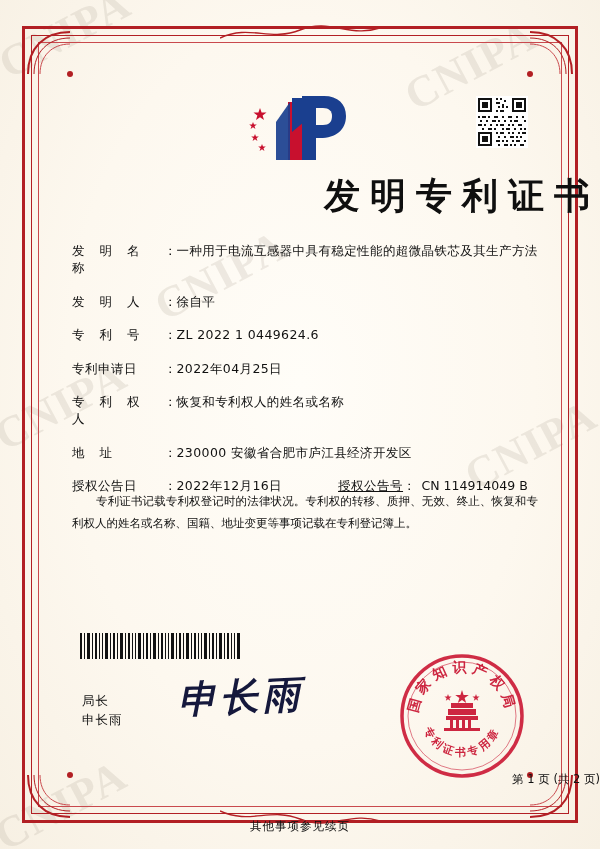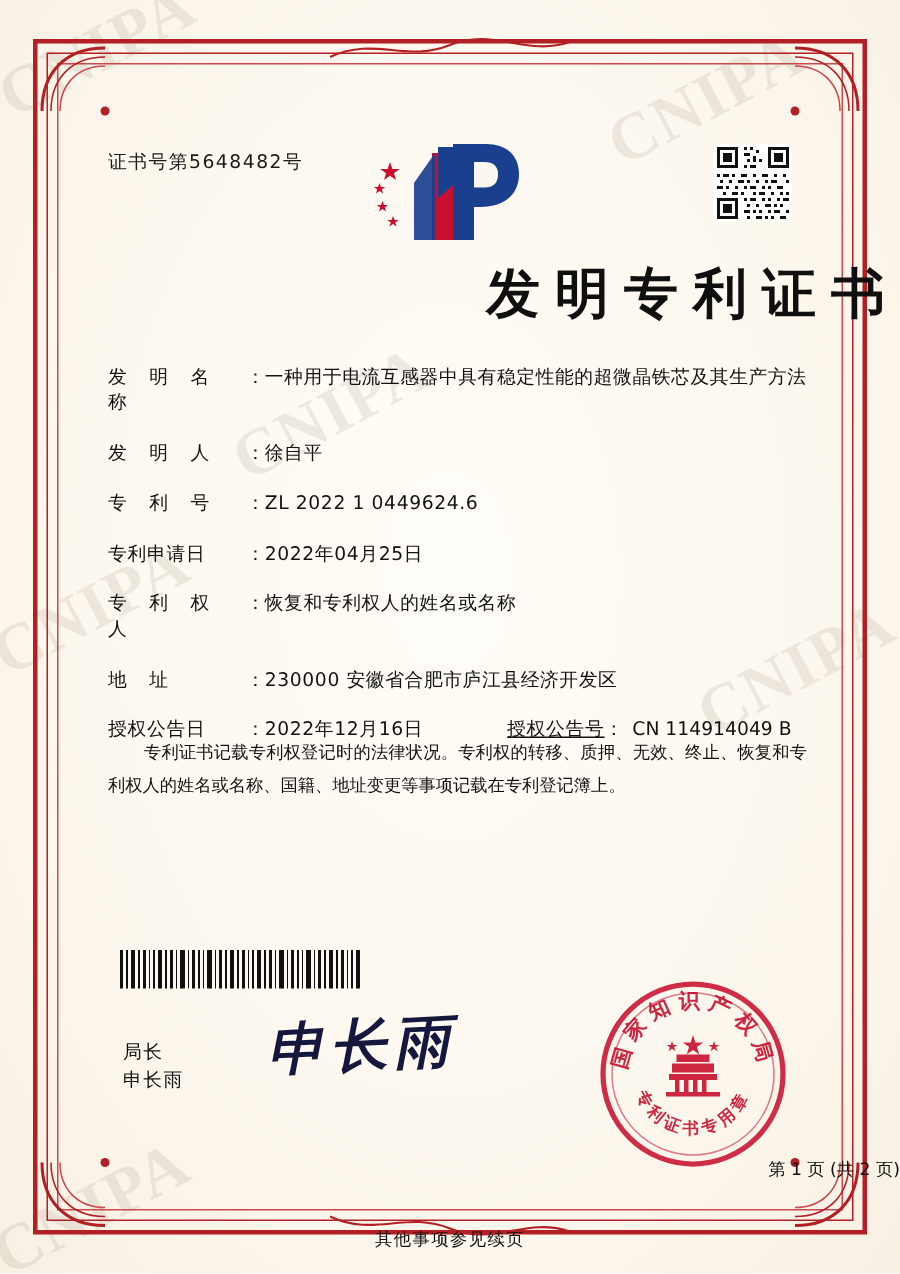--- a/index.html
+++ b/index.html
@@ -249,21 +249,20 @@
     <svg width="160" height="18" viewBox="0 0 160 18">
       <path d="M0,14 C30,0 50,18 80,6 C110,-6 130,14 160,4" fill="none" stroke="#b21f24" stroke-width="1.4"></path>
     </svg>
   </div>
   <div style="position:absolute; left:50%; bottom:24px; transform:translateX(-50%) scaleY(-1);">
     <svg width="160" height="18" viewBox="0 0 160 18">
       <path d="M0,14 C30,0 50,18 80,6 C110,-6 130,14 160,4" fill="none" stroke="#b21f24" stroke-width="1.4"></path>
     </svg>
   </div>
 
-  <div class="cert-no">证书号第5648482号</div>
 
   <div class="qr">
     <svg width="52" height="52" viewBox="0 0 26 26" shape-rendering="crispEdges">
       <rect width="26" height="26" fill="#ffffff"></rect>
       <g fill="#111111">
         <rect x="1" y="1" width="7" height="7"></rect>
           <rect x="2" y="2" width="5" height="5" fill="#fff"></rect>
           <rect x="3" y="3" width="3" height="3"></rect>
         <rect x="18" y="1" width="7" height="7"></rect>
           <rect x="19" y="2" width="5" height="5" fill="#fff"></rect>

